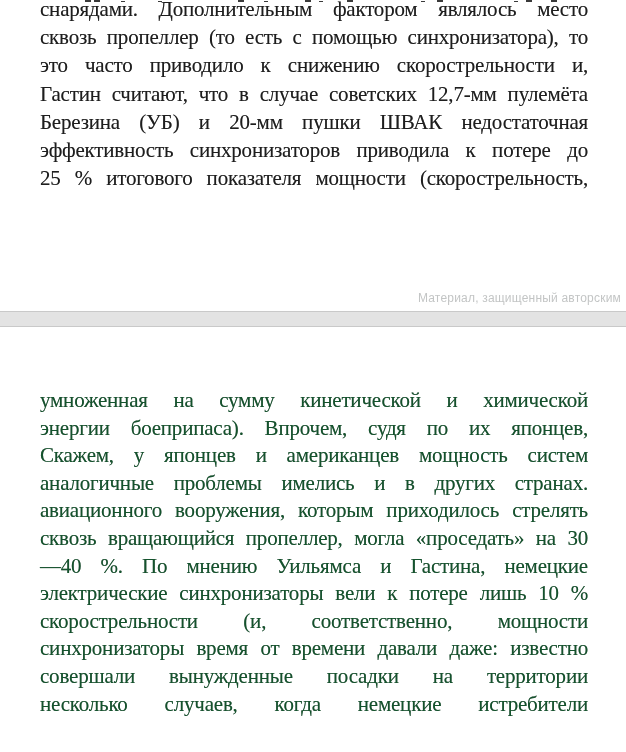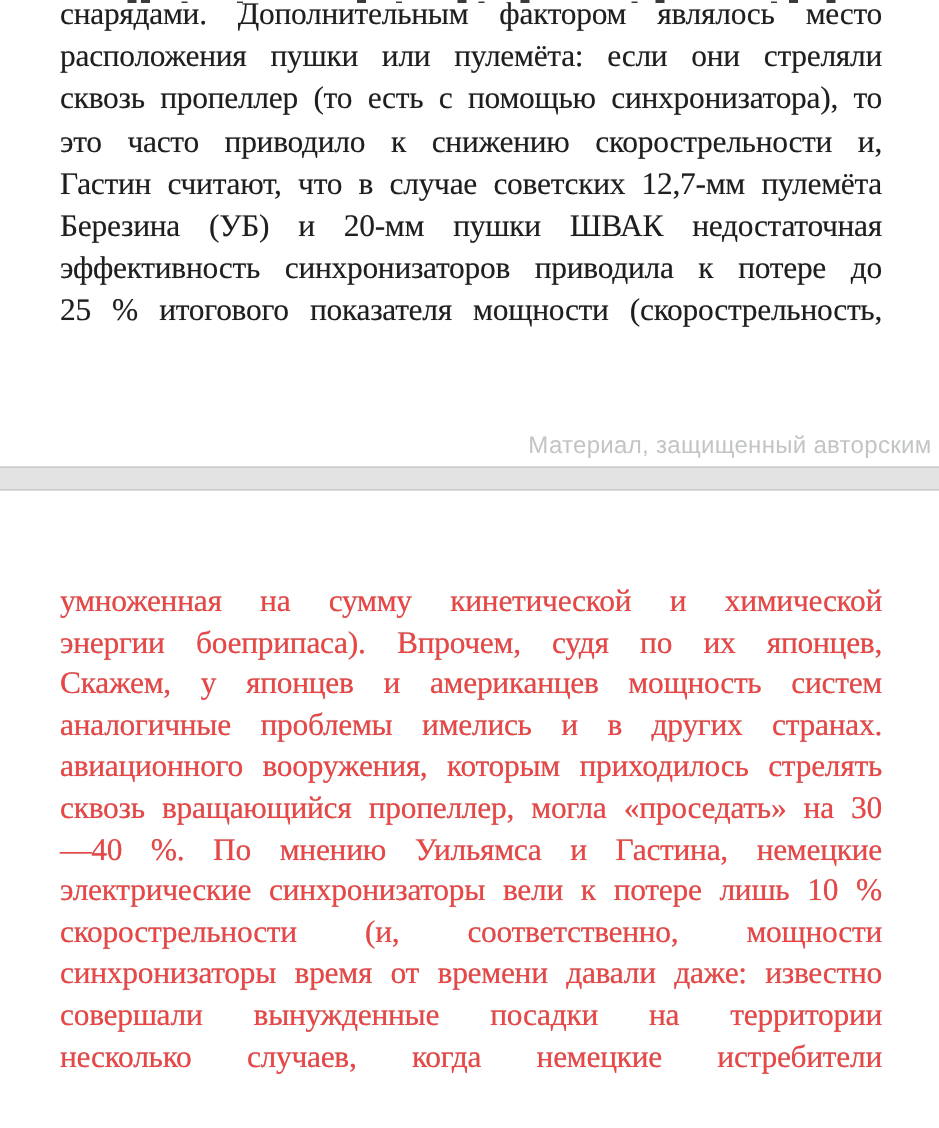--- a/index.html
+++ b/index.html
@@ -60,21 +60,21 @@
   }
   #bottom-block {
     top: 387px;
     line-height: 27.6px;
   }
   .watermark {
     position: absolute;
     top: 292px;
     right: 5px;
     font-family: "Liberation Sans", "DejaVu Sans", sans-serif;
-    font-size: 16px;
+    font-size: 12px;
     letter-spacing: 0.2px;
     line-height: 12px;
   }
   .page-divider {
     position: absolute;
     top: 311px;
     left: 0;
     width: 626px;
     height: 16px;
     box-sizing: border-box;
@@ -82,34 +82,33 @@
 </style>
 </head>
 <body>
 
 <div class="page-canvas">
 
   <div class="clipped-fragments"></div>
 
   <div class="text-block" id="top-block" style="color: rgb(30, 30, 30);">
     <div class="line">снарядами. Дополнительным фактором являлось место</div>
-    <div class="line">расположения пушки или пулемёта: если они стреляли</div>
     <div class="line">сквозь пропеллер (то есть с помощью синхронизатора), то</div>
     <div class="line">это часто приводило к снижению скорострельности и,</div>
     <div class="line">Гастин считают, что в случае советских 12,7-мм пулемёта</div>
     <div class="line">Березина (УБ) и 20-мм пушки ШВАК недостаточная</div>
     <div class="line">эффективность синхронизаторов приводила к потере до</div>
     <div class="line">25 % итогового показателя мощности (скорострельность,</div>
   </div>
 
   <div class="watermark" style="color: rgb(195, 197, 197);">Материал, защищенный авторским</div>
 
   <div class="page-divider" style="background: rgb(227, 227, 227); border-top: 1px solid rgb(201, 201, 201); border-bottom: 1px solid rgb(201, 201, 201);"></div>
 
-  <div class="text-block" id="bottom-block" style="color: #ef4444;">
+  <div class="text-block" id="bottom-block" style="color: #14532d;">
     <div class="line">умноженная на сумму кинетической и химической</div>
     <div class="line">энергии боеприпаса). Впрочем, судя по их японцев,</div>
     <div class="line">Скажем, у японцев и американцев мощность систем</div>
     <div class="line">аналогичные проблемы имелись и в других странах.</div>
     <div class="line">авиационного вооружения, которым приходилось стрелять</div>
     <div class="line">сквозь вращающийся пропеллер, могла «проседать» на 30</div>
     <div class="line">—40 %. По мнению Уильямса и Гастина, немецкие</div>
     <div class="line">электрические синхронизаторы вели к потере лишь 10 %</div>
     <div class="line">скорострельности (и, соответственно, мощности</div>
     <div class="line">синхронизаторы время от времени давали даже: известно</div>

